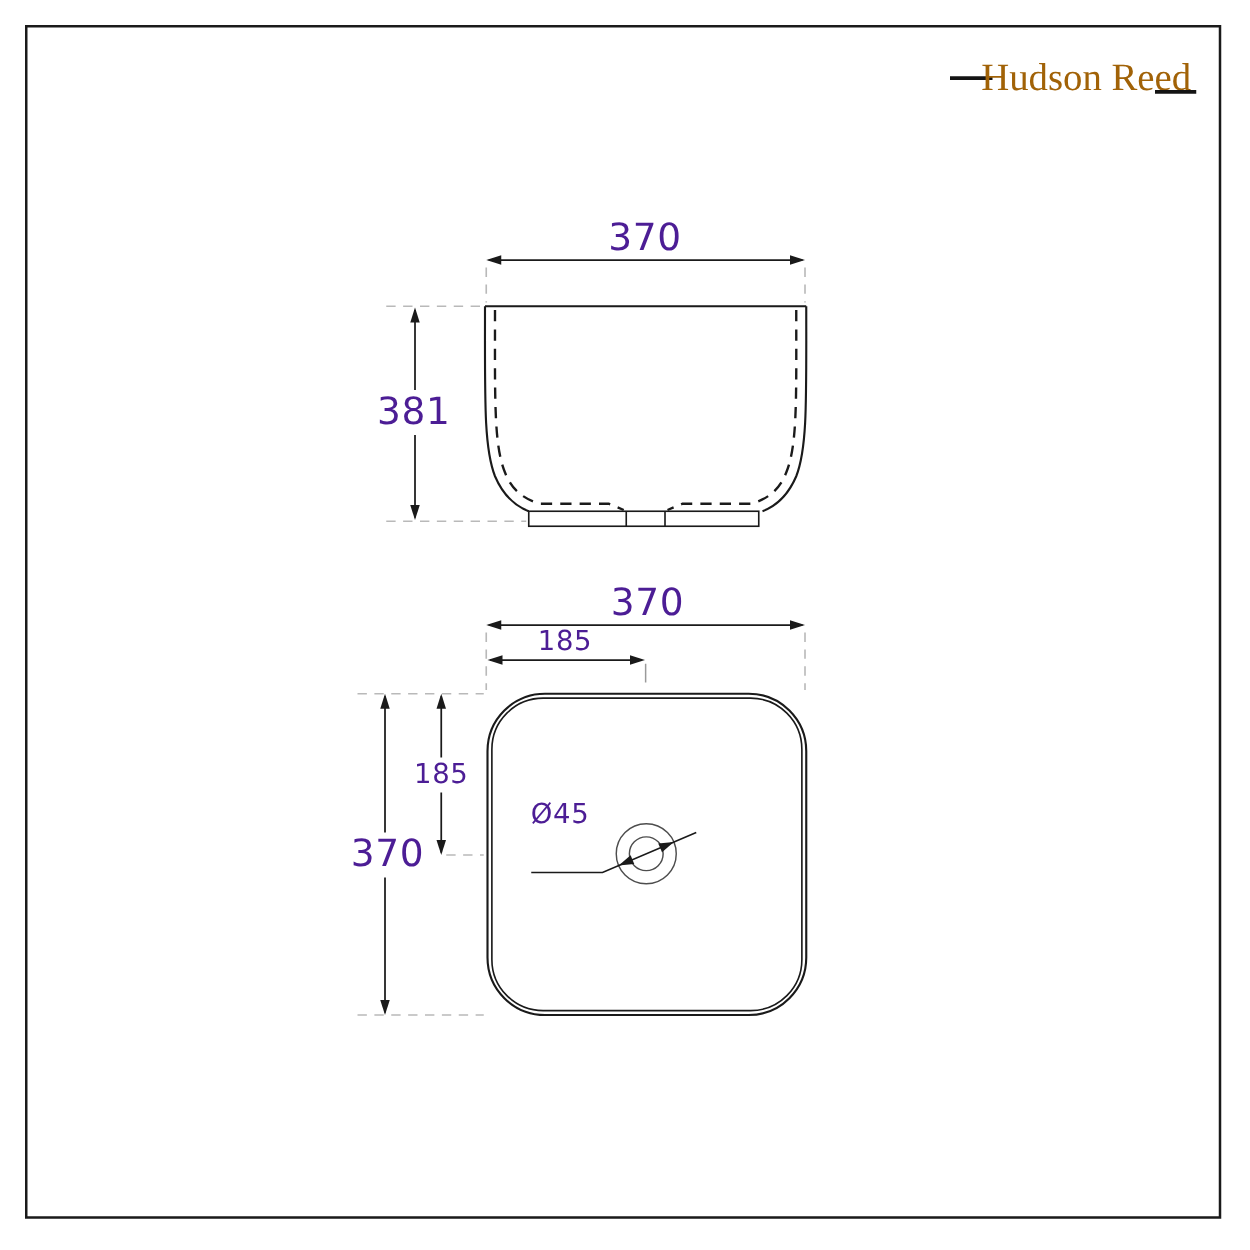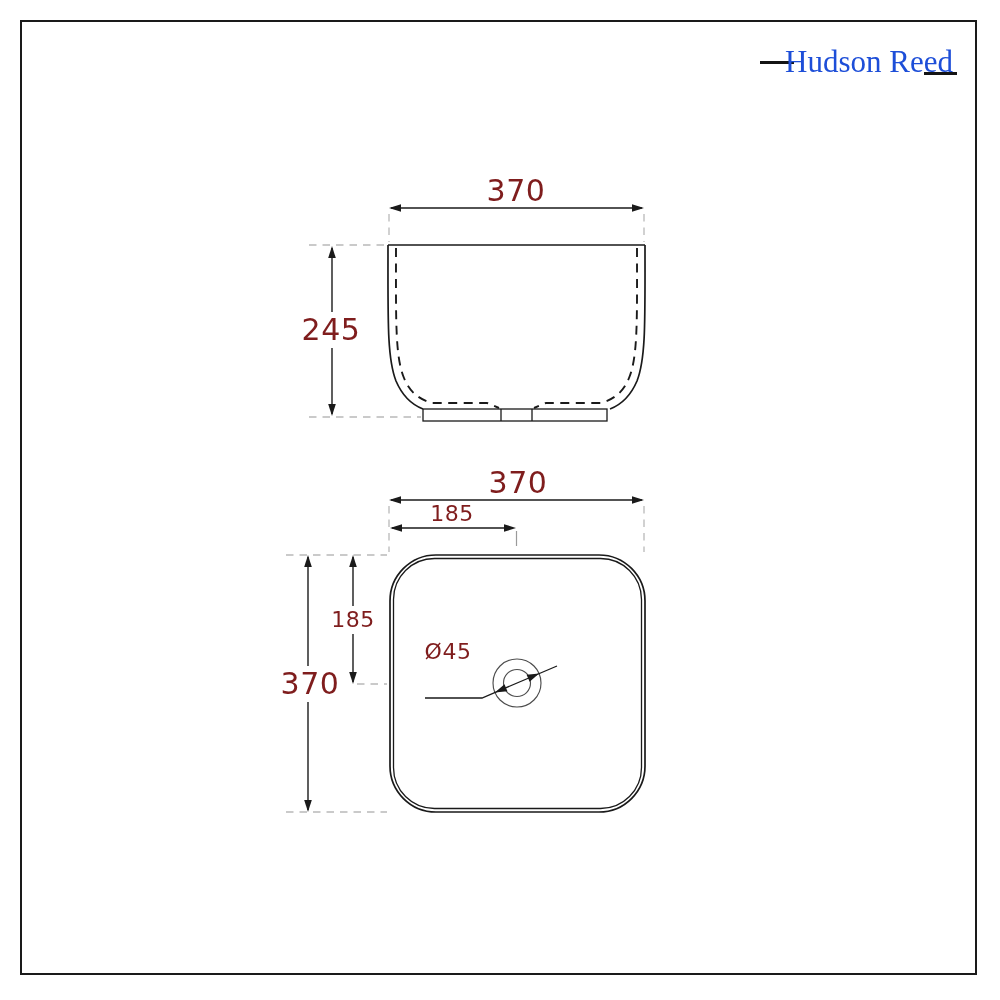--- a/index.html
+++ b/index.html
@@ -37,21 +37,21 @@
   .dimline  { fill: none; stroke: #1a1a1a; stroke-width: 1.4; }
   .extline  { fill: none; stroke: #b9b9b9; stroke-width: 1.3; stroke-dasharray: 7.5 6; }
   .ticкline { fill: none; stroke: #9a9a9a; stroke-width: 1.2; }
   .circleline { fill: none; stroke: #4d4d4d; stroke-width: 1.15; }
   .arrowhead { fill: #1a1a1a; stroke: none; }
 
   
   .dim-label {
     position: absolute;
     transform: translate(-50%, -50%);
-    color: #7f1d1d;
+    color: #4c1d95;
     font-size: 30px;
     line-height: 1;
     white-space: nowrap;
     letter-spacing: 0.5px;
   }
   .dim-label.small { font-size: 22px; }
   .dim-label.on-line { background: #ffffff; padding: 3px 4px; }
 
   
   .logo {
@@ -61,21 +61,21 @@
     width: 200px;
     height: 38px;
   }
   .logo-text {
     position: absolute;
     left: 25px;
     top: 0;
     font-family: "Liberation Serif", "DejaVu Serif", serif;
     font-size: 31px;
     line-height: 36px;
-    color: #1d4ed8;
+    color: #a16207;
     white-space: nowrap;
   }
   .logo-line-left {
     position: absolute;
     left: 0;
     top: 17px;
     width: 34px;
     height: 2.6px;
     background: #141414;
   }
@@ -166,21 +166,21 @@
       <circle class="circleline" cx="517" cy="683" r="13.5"></circle>
       <path class="thinline" d="M 425 698 L 482 698 L 557 666"></path>
       <polygon class="arrowhead" points="494.9,692.4 507.4,691.2 504.5,684.2"></polygon>
       <polygon class="arrowhead" points="539.1,673.6 529.6,681.8 526.6,674.8"></polygon>
     </g>
   </g>
 </svg>
 
 <div class="dim-label" style="left:516px; top:191px;">370</div>
 
-<div class="dim-label on-line" style="left:331px; top:330px;">245</div>
+<div class="dim-label on-line" style="left:331px; top:330px;">381</div>
 
 <div class="dim-label" style="left:518px; top:483px;">370</div>
 
 <div class="dim-label small" style="left:452px; top:514px;">185</div>
 
 <div class="dim-label on-line" style="left:310px; top:684px;">370</div>
 
 <div class="dim-label small on-line" style="left:353px; top:620px;">185</div>
 
 <div class="dim-label small" style="left:448px; top:652px;">Ø45</div>

